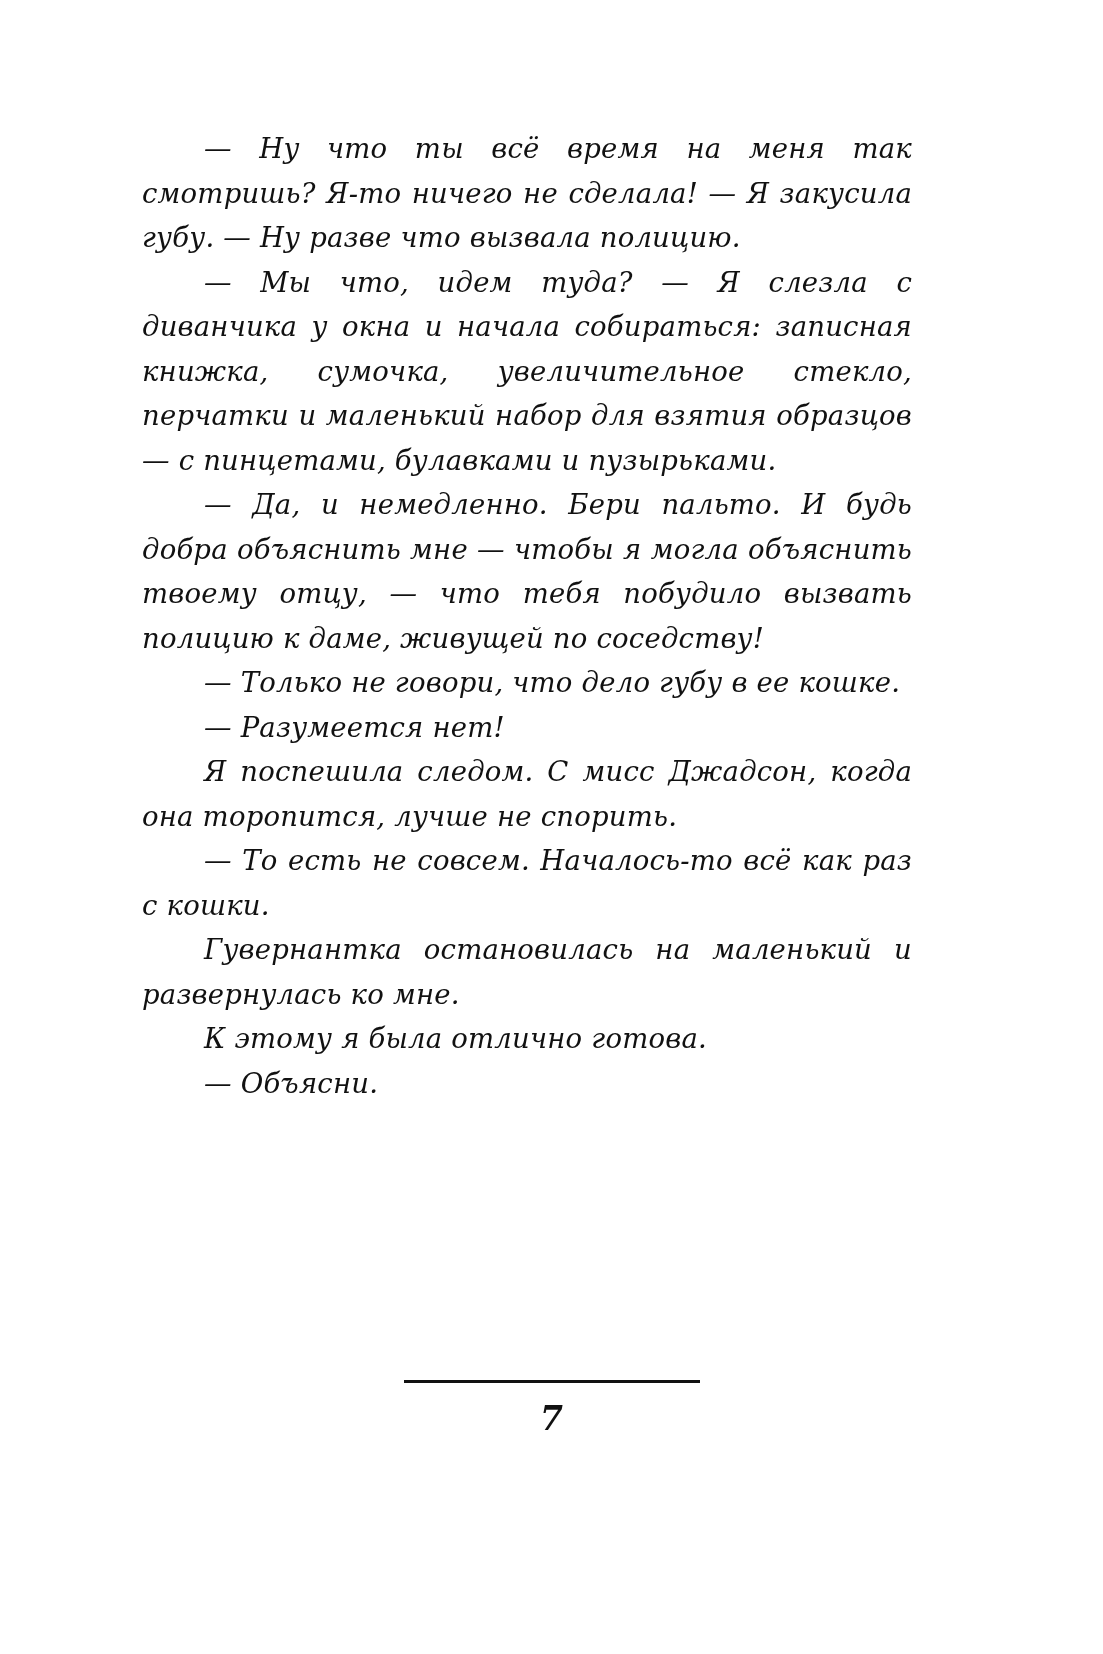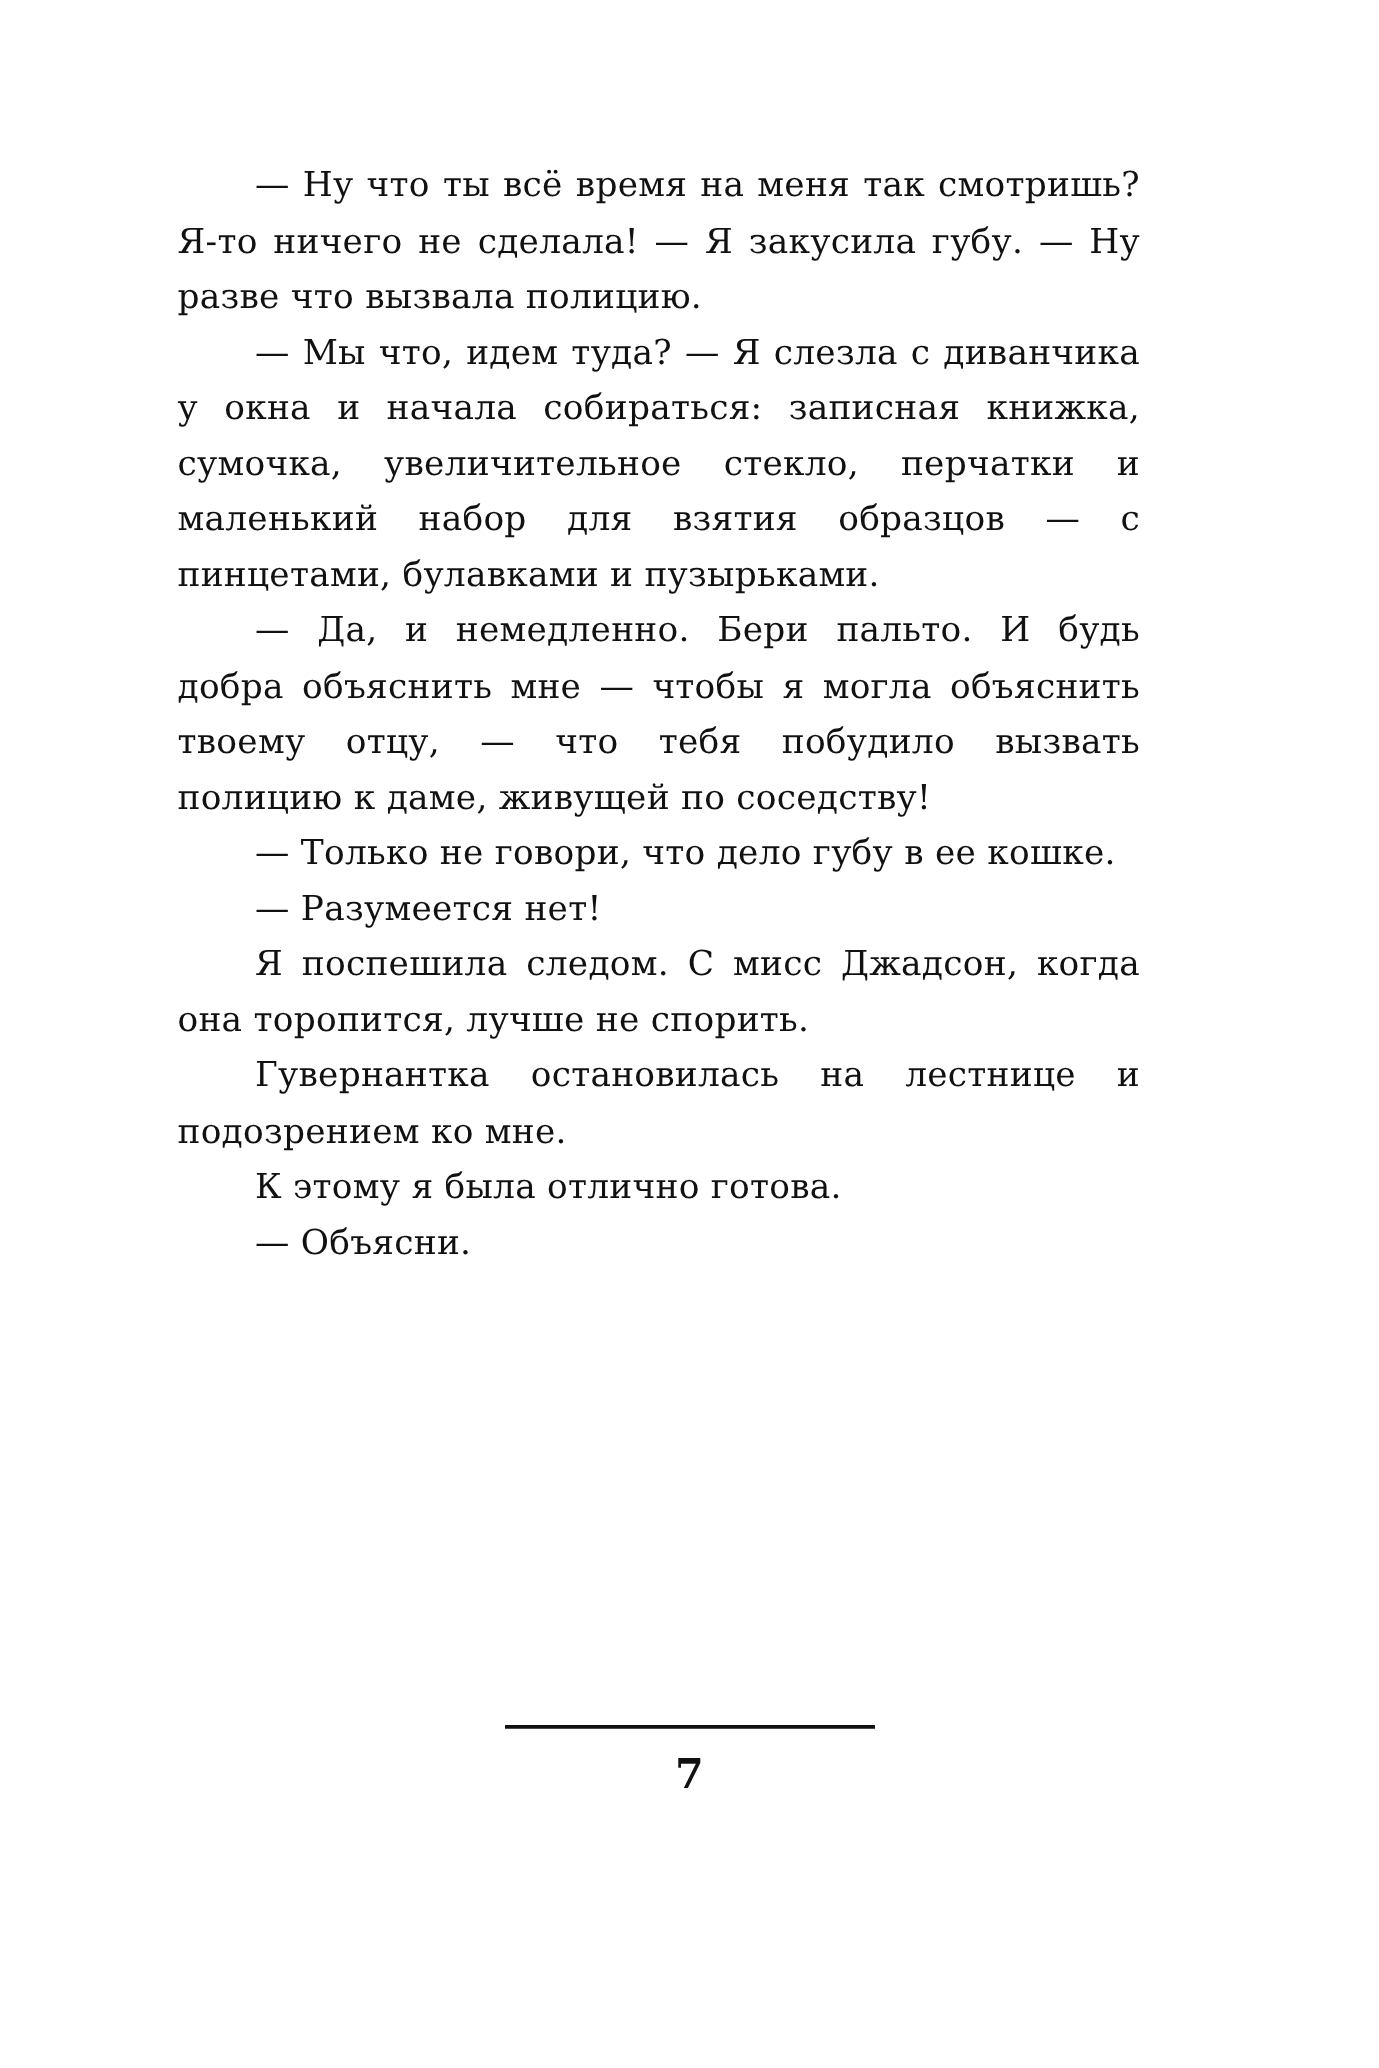--- a/index.html
+++ b/index.html
@@ -7,20 +7,21 @@
     padding: 0;
     background: #ffffff;
   }
   .page {
     position: relative;
     width: 1095px;
     height: 1654px;
     background: #ffffff;
     margin: 0 auto;
     overflow: hidden;
+    font-style: italic;
   }
   .text-block {
     position: absolute;
     left: 138px;
     top: 126px;
     width: 770px;
   }
   .para {
     font-family: "DejaVu Serif", "Liberation Serif", serif;
     font-size: 27.5px;
@@ -59,21 +60,22 @@
 
 <div class="page">
 
   <div class="text-block">
     <p class="para">— Ну что ты всё время на меня так смотришь? Я-то ничего не сделала! — Я закусила губу. — Ну разве что вызвала полицию.</p>
     <p class="para">— Мы что, идем туда? — Я слезла с диванчика у окна и начала собираться: записная книжка, сумочка, увеличительное стекло, перчатки и маленький набор для взятия образцов — с пинцетами, булавками и пузырьками.</p>
     <p class="para">— Да, и немедленно. Бери пальто. И будь добра объяснить мне — чтобы я могла объяснить твоему отцу, — что тебя побудило вызвать полицию к даме, живущей по соседству!</p>
     <p class="para">— Только не говори, что дело губу в ее кошке.</p>
     <p class="para">— Разумеется нет!</p>
     <p class="para">Я поспешила следом. С мисс Джадсон, когда она торопится, лучше не спорить.</p>
-    <p class="para">Гувернантка остановилась на лестнице и подозрением ко мне.</p>
+    <p class="para">— То есть не совсем. Началось-то всё как раз с кошки.</p>
+    <p class="para">Гувернантка остановилась на маленький и развернулась ко мне.</p>
     <p class="para">К этому я была отлично готова.</p>
     <p class="para">— Объясни.</p>
   </div>
 
   <div class="footer">
     <div class="footer-rule"></div>
     <div class="page-number">7</div>
   </div>
 
 </div>

